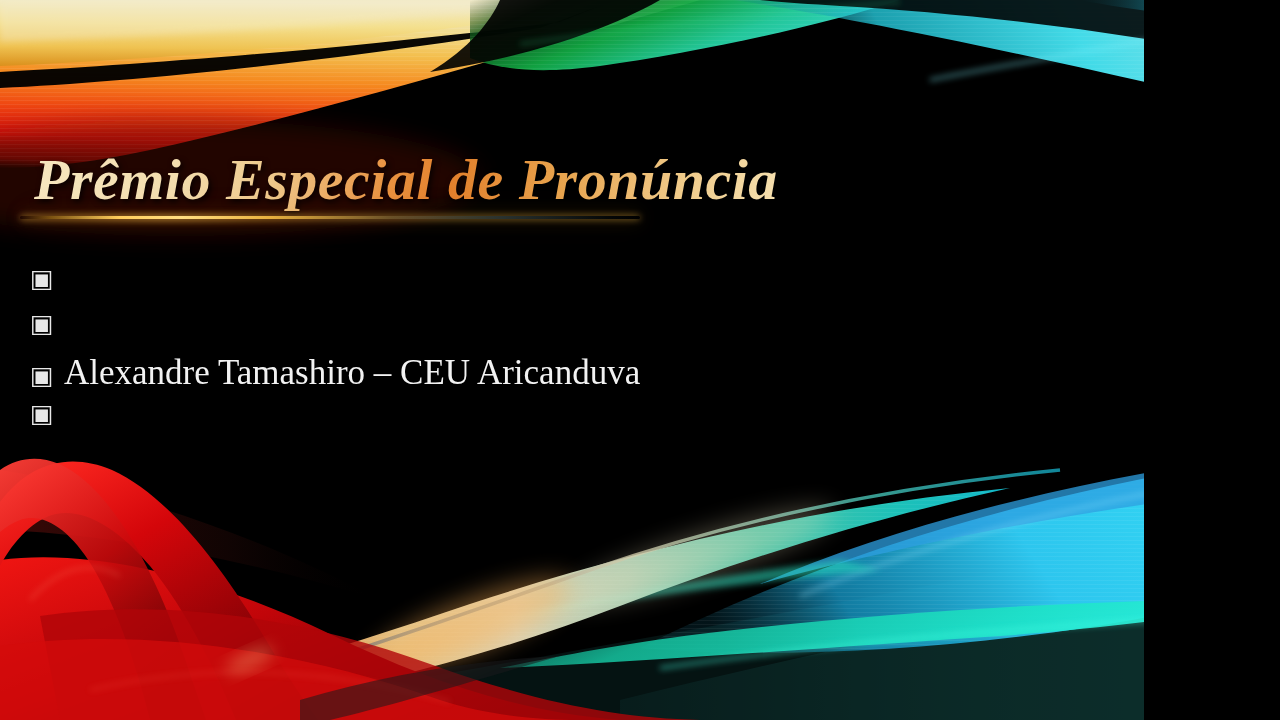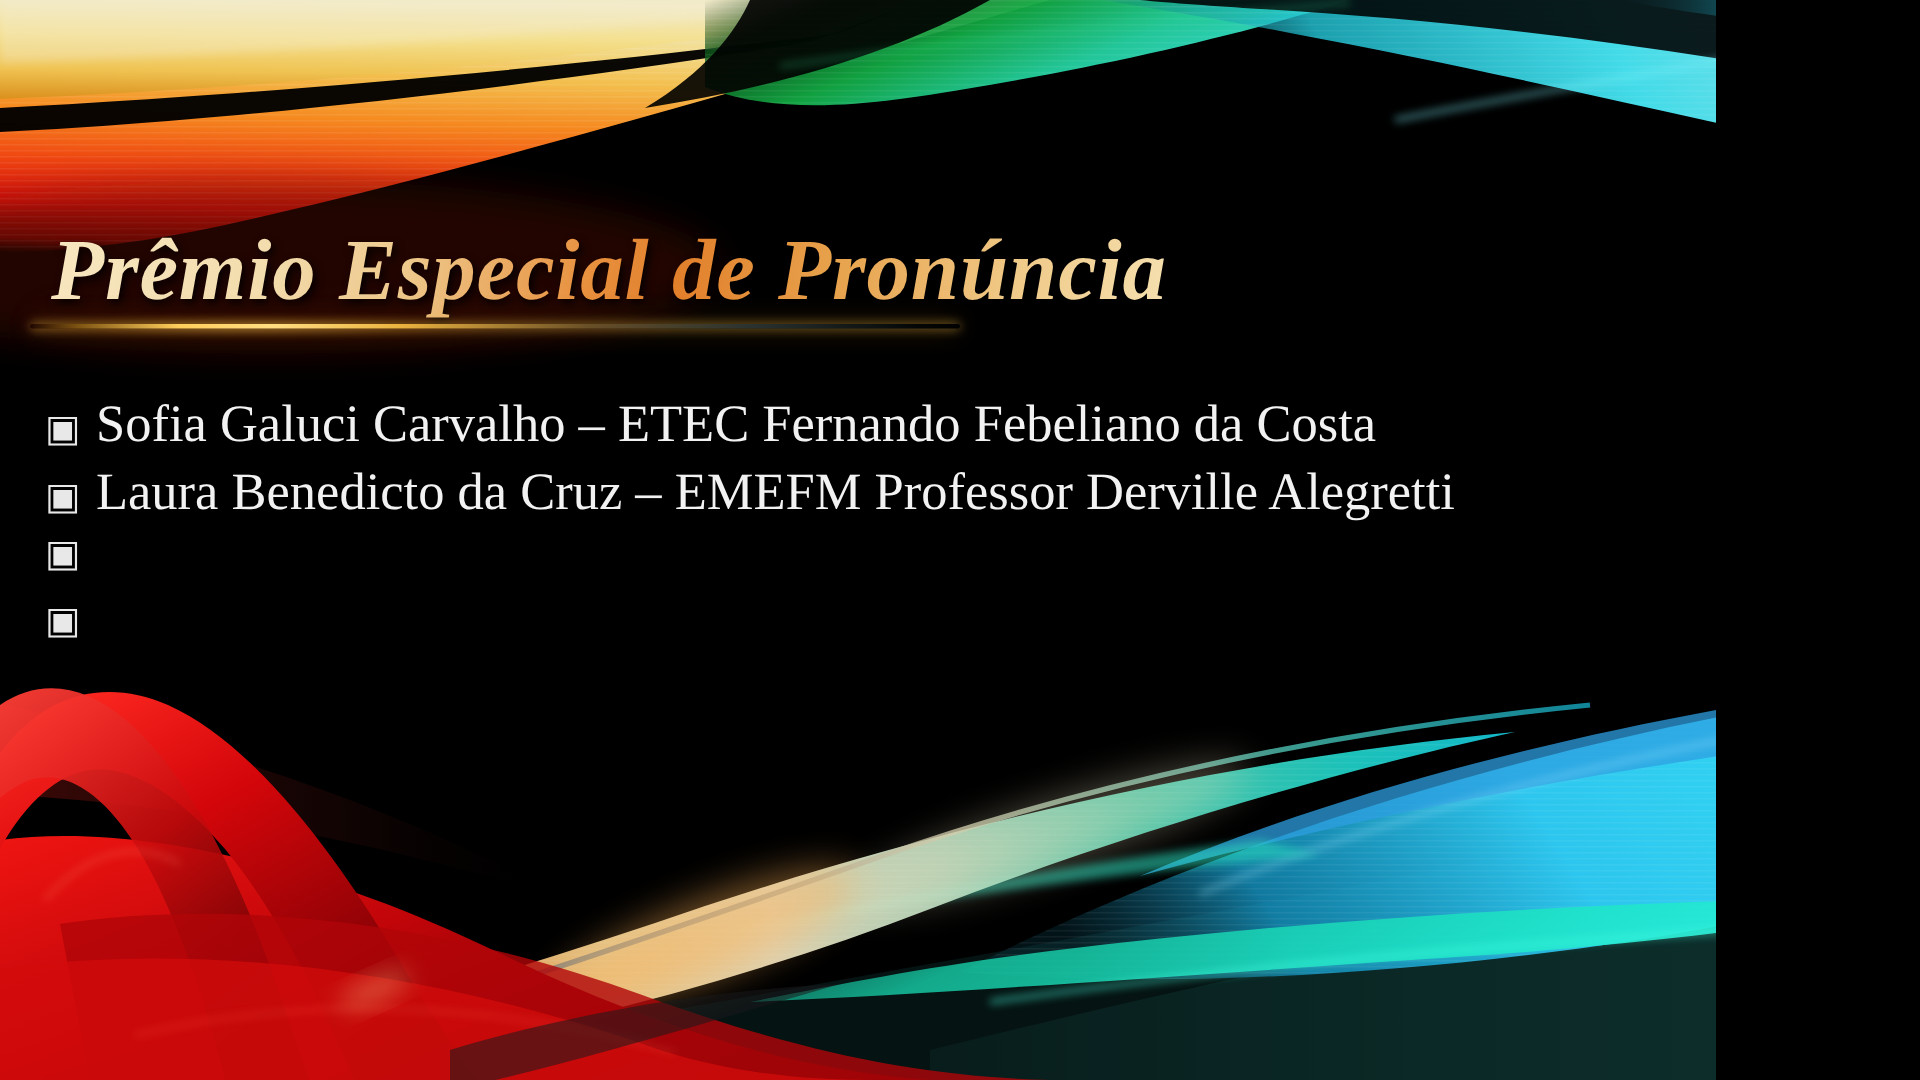--- a/index.html
+++ b/index.html
@@ -344,27 +344,26 @@
 
   <div id="title-block">
     <div id="title-underline-glow"></div>
     <h1 id="slide-title">Prêmio Especial de Pronúncia</h1>
     <div id="title-underline"></div>
   </div>
 
   <ul id="body-list">
     <li class="bullet-row">
       <span class="bullet-marker">▣</span>
-      <span class="bullet-text">Sofia Galuci Carvalho  – ETEC Fernando Febeliano da Costa</span>
-    </li>
-    <li class="bullet-row">
-      <span class="bullet-marker">▣</span>
-      <span class="bullet-text">Laura Benedicto da Cruz –  EMEFM Professor Derville Alegretti</span>
     </li>
     <li class="bullet-row">
       <span class="bullet-marker">▣</span>
     </li>
     <li class="bullet-row">
       <span class="bullet-marker">▣</span>
+      <span class="bullet-text">Alexandre Tamashiro – CEU Aricanduva</span>
+    </li>
+    <li class="bullet-row">
+      <span class="bullet-marker">▣</span>
     </li>
   </ul>
 
 </div>
 
 </body></html>

